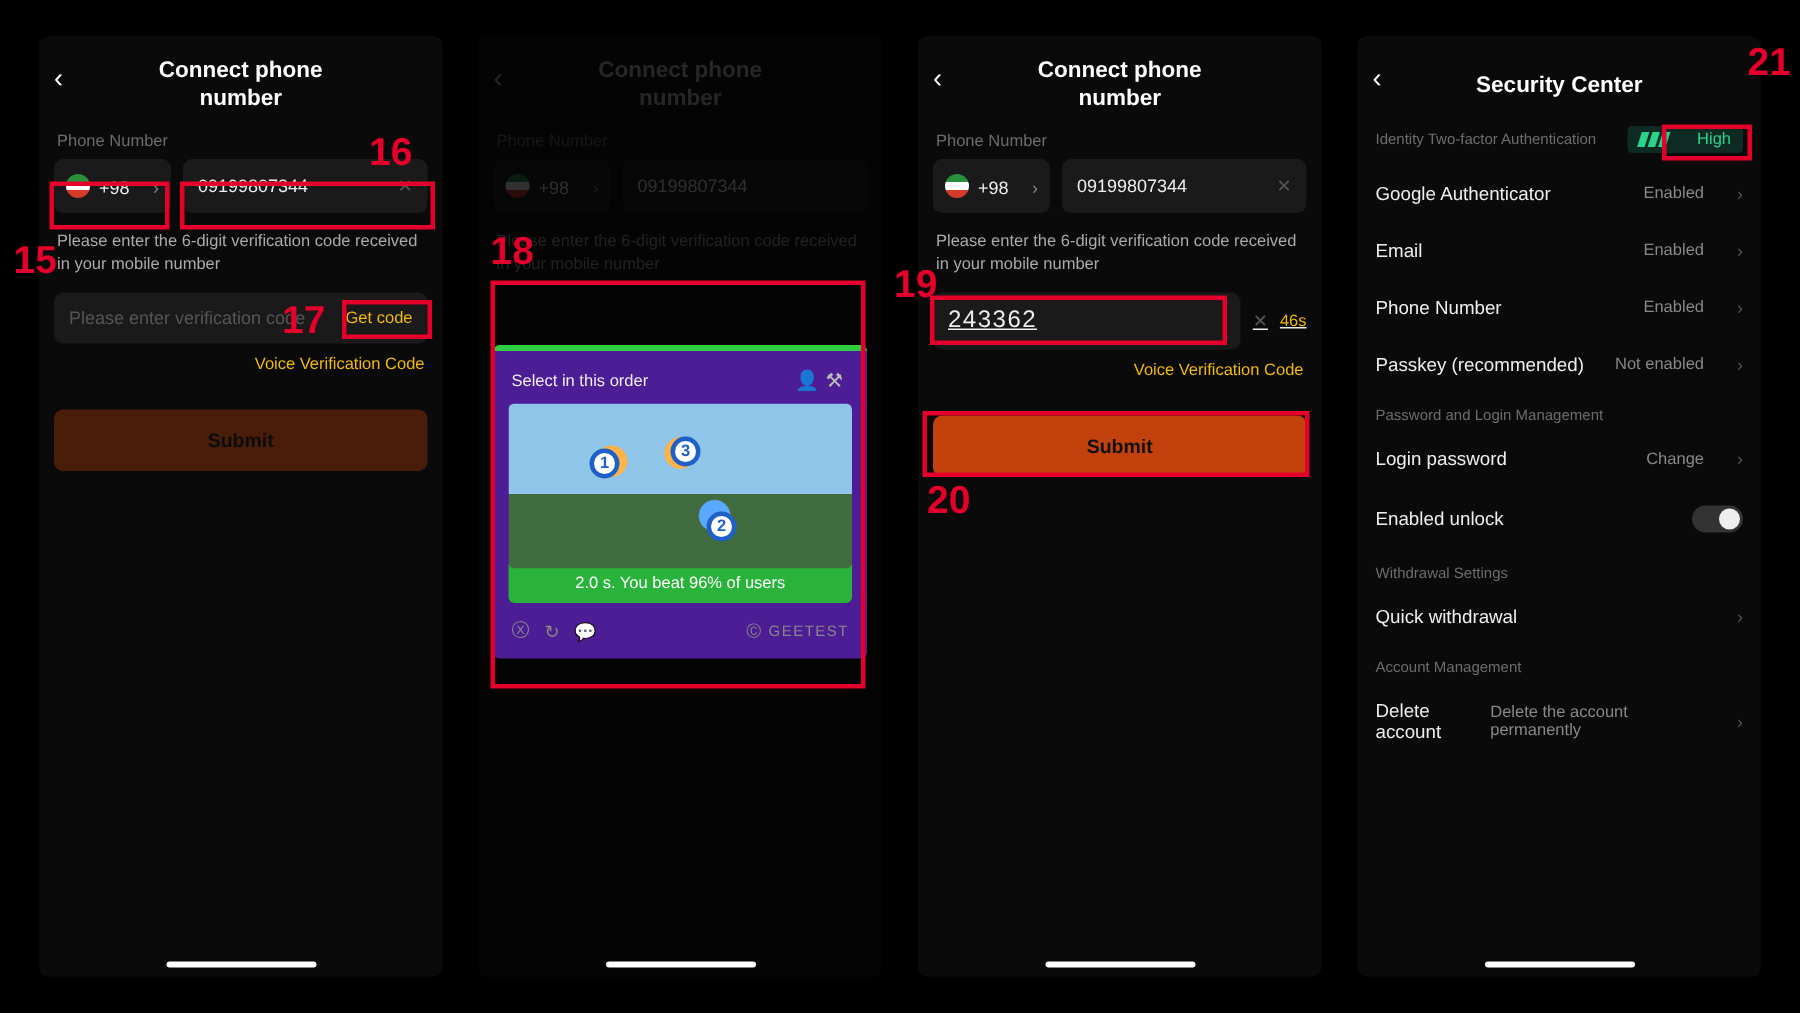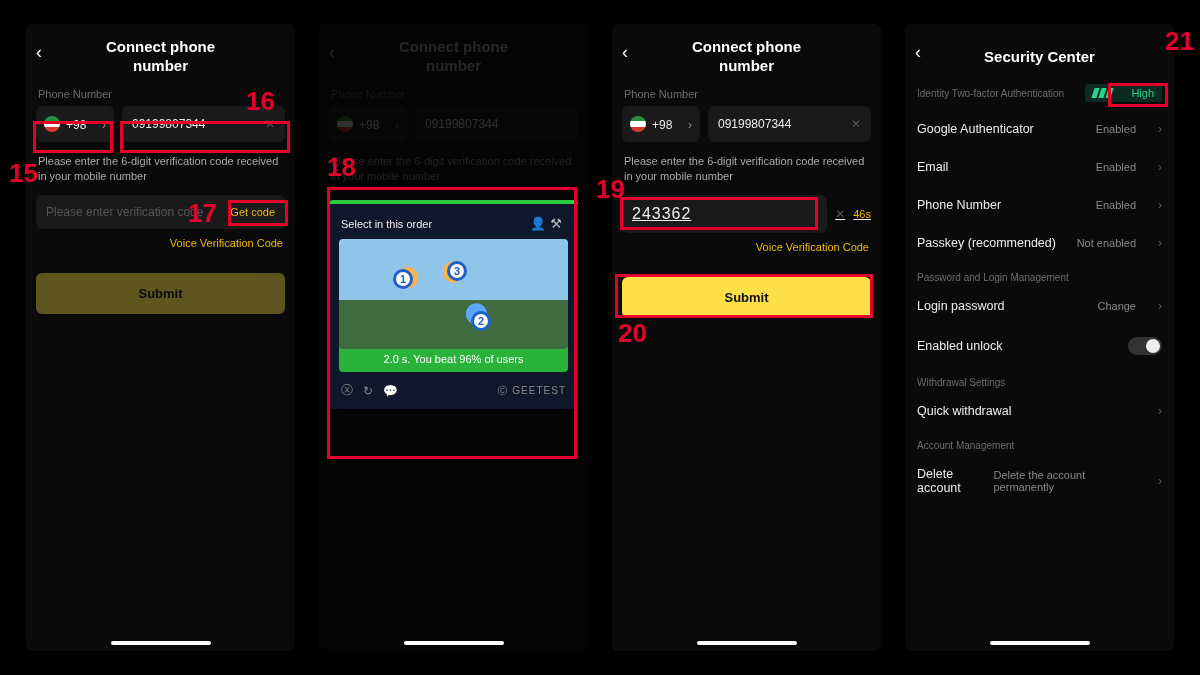--- a/index.html
+++ b/index.html
@@ -121,21 +121,21 @@
     cursor:pointer;
   }
   .voice-link {
     text-align:right;
     font-size:11px;
     color:#f0b90b;
     padding:8px 12px 0;
   }
   .submit-btn {
     margin:24px 10px 0;
-    background:#fde047;
+    background:#c2410c;
     color:#111;
     text-align:center;
     padding:13px 0;
     border-radius:6px;
     font-size:13px;
     font-weight:600;
   }
   .submit-dim { opacity:.35; }
   .homebar {
     position:absolute;
@@ -146,22 +146,22 @@
     background:#fff; border-radius:3px;
   }
   
   .dim-overlay {
     position:absolute; inset:0;
     background:rgba(0,0,0,.55);
   }
   .captcha {
     position:absolute;
     left:10px; right:10px;
-    top:176px;
-    background:#0f172a;
+    top:206px;
+    background:#4c1d95;
     border-top:4px solid #2ecc40;
     border-radius:4px;
     padding:10px;
   }
   .captcha-bar {
     display:flex;
     align-items:center;
     color:#eee;
     font-size:11px;
     padding:2px 2px 8px;

